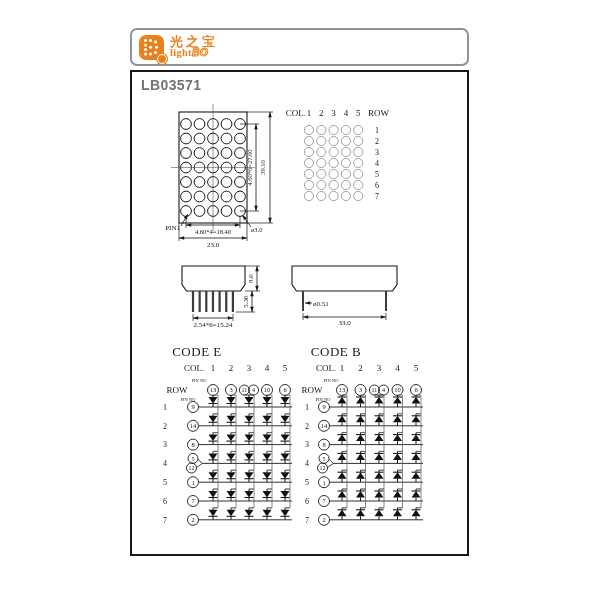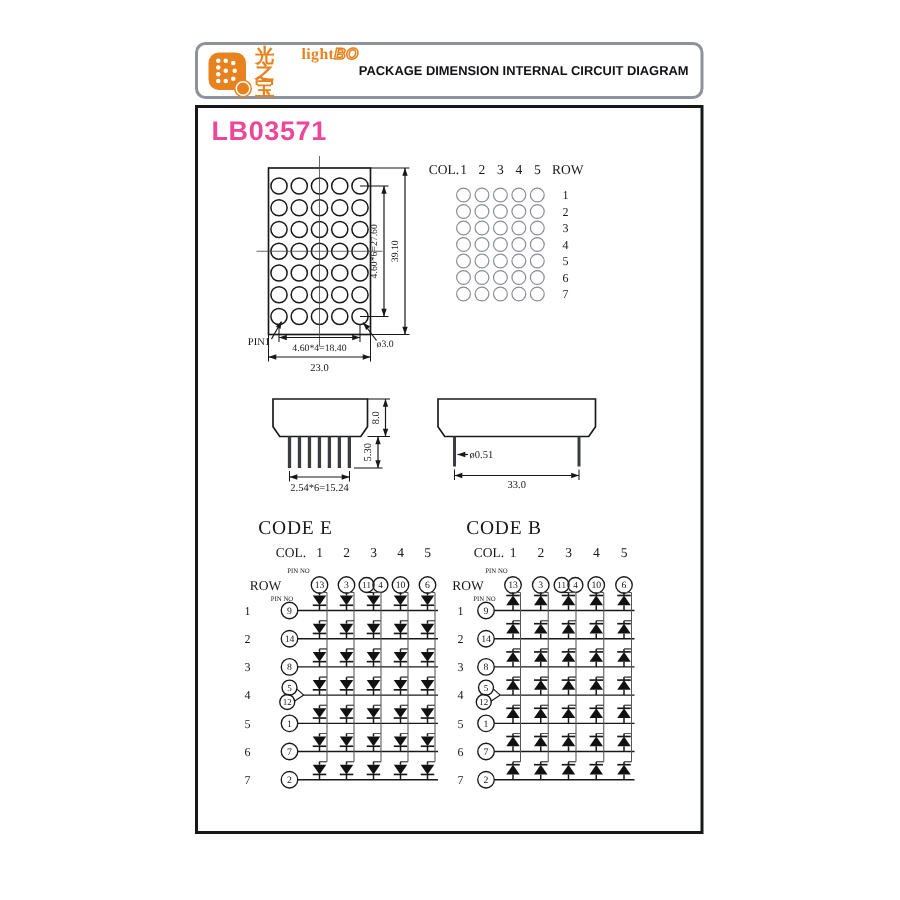--- a/index.html
+++ b/index.html
@@ -7,48 +7,47 @@
   .header-box{position:absolute;left:130px;top:28px;width:339px;height:38px;border:2px solid #8d929b;border-radius:7px;
     background:#fff;box-sizing:border-box;display:flex;align-items:center;justify-content:space-between;padding:0 8px 0 7px;}
   .logo{display:flex;align-items:center;gap:6px;}
   .logo-mark{position:relative;width:25px;height:25px;background:#E8821E;border-radius:7px;flex:0 0 auto;}
   .logo-dots{position:absolute;left:5px;top:4px;width:3px;height:3px;border-radius:50%;background:#fff;
     box-shadow:0 4.5px 0 #fff,0 9px 0 #fff,0 13.5px 0 #fff,
                5px 0 0 #fff,5px 13.5px 0 #fff,5px 6.7px 0 #fff,
                10px 1.5px 0 #fff,11px 6.7px 0 #fff,10px 12px 0 #fff;}
   .logo-lens{position:absolute;right:-3px;bottom:-4px;width:8px;height:8px;background:#E8821E;
     border:1.6px solid #fff;border-radius:50%;box-shadow:0 0 0 1px #E8821E;}
-  .logo-text{display:flex;flex-direction:row;line-height:11px;}
+  .logo-text{display:flex;flex-direction:column;line-height:11px;}
   .logo-cn{font-family:"Liberation Serif",serif;color:#E8821E;font-size:13px;font-weight:bold;letter-spacing:3px;}
   .logo-latin{font-size:10.5px;font-weight:bold;letter-spacing:.3px;}
   .logo-light{color:#E8821E;font-family:Liberation Serif, serif;}
   .logo-bo{color:#fff;font-style:italic;-webkit-text-stroke:1px #E8821E;}
   .header-title{font-size:8.6px;font-weight:bold;color:#101114;white-space:nowrap;}
   .main-box{position:absolute;left:130px;top:70px;width:339px;height:486px;border:2px solid #17181a;box-sizing:border-box;background:#fff;}
-  .part-number{position:absolute;left:141px;top:77px;font-size:18px;font-weight:600;color:#ec4899;letter-spacing:.4px;}
+  .part-number{position:absolute;left:141px;top:77px;font-size:14px;font-weight:600;color:#737373;letter-spacing:.4px;}
   svg.drawing{position:absolute;left:0;top:0;font-family:"Liberation Serif",serif;}
   svg text{fill:#17181a;}
 </style>
 </head>
 <body>
 
 <div class="page">
 
   <div class="header-box">
     <div class="logo">
       <div class="logo-mark">
         <div class="logo-dots"></div>
         <div class="logo-lens"></div>
       </div>
       <div class="logo-text">
         <span class="logo-cn">光之宝</span>
         <span class="logo-latin"><span class="logo-light">light</span><span class="logo-bo">BO</span></span>
       </div>
     </div>
-    <div class="header-title">PACKAGE DIMENSION INTERNAL CIRCUIT DIAGRAM</div>
   </div>
 
   <div class="main-box"></div>
   <div class="part-number">LB03571</div>
 
   <svg class="drawing" id="drawing" width="600" height="600" viewBox="0 0 600 600">
       <g>
         <rect x="179" y="112" width="68" height="111" fill="none" stroke="#17181a" stroke-width="1.1"></rect>
         <circle cx="186" cy="124" r="5.4" fill="none" stroke="#17181a" stroke-width="1"></circle>
         <circle cx="186" cy="138.5" r="5.4" fill="none" stroke="#17181a" stroke-width="1"></circle>

